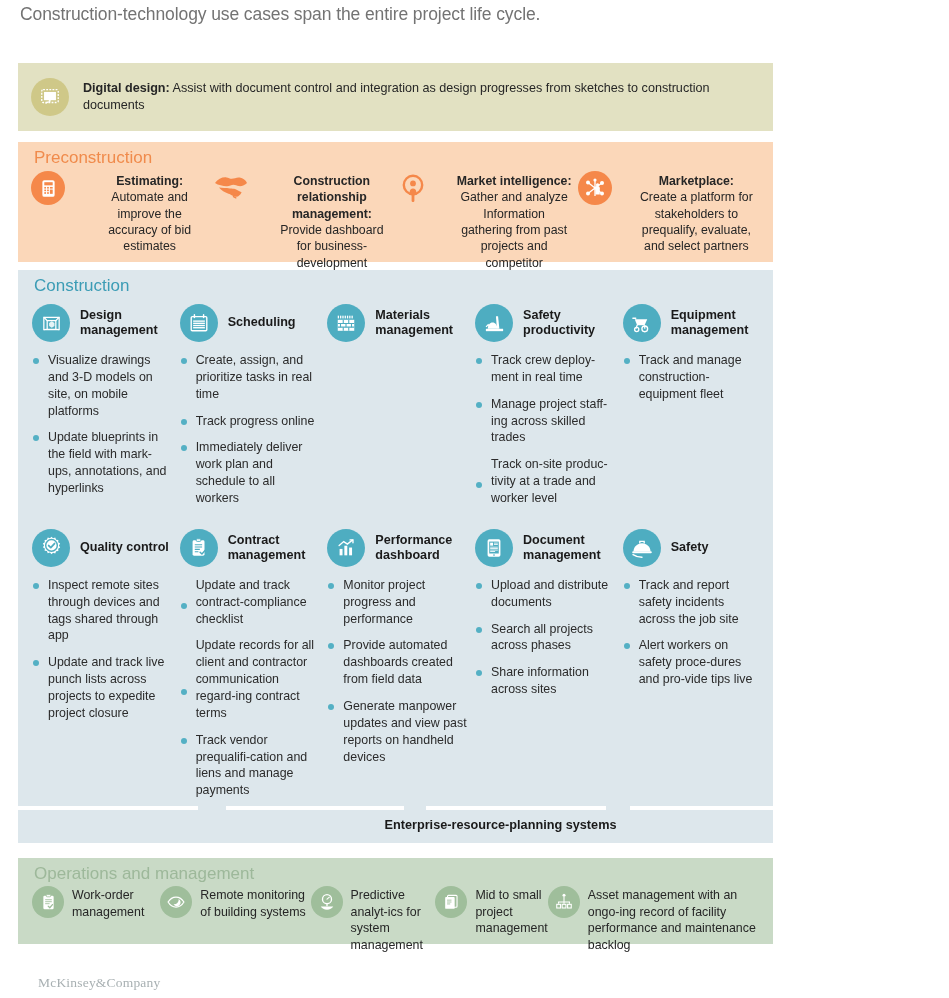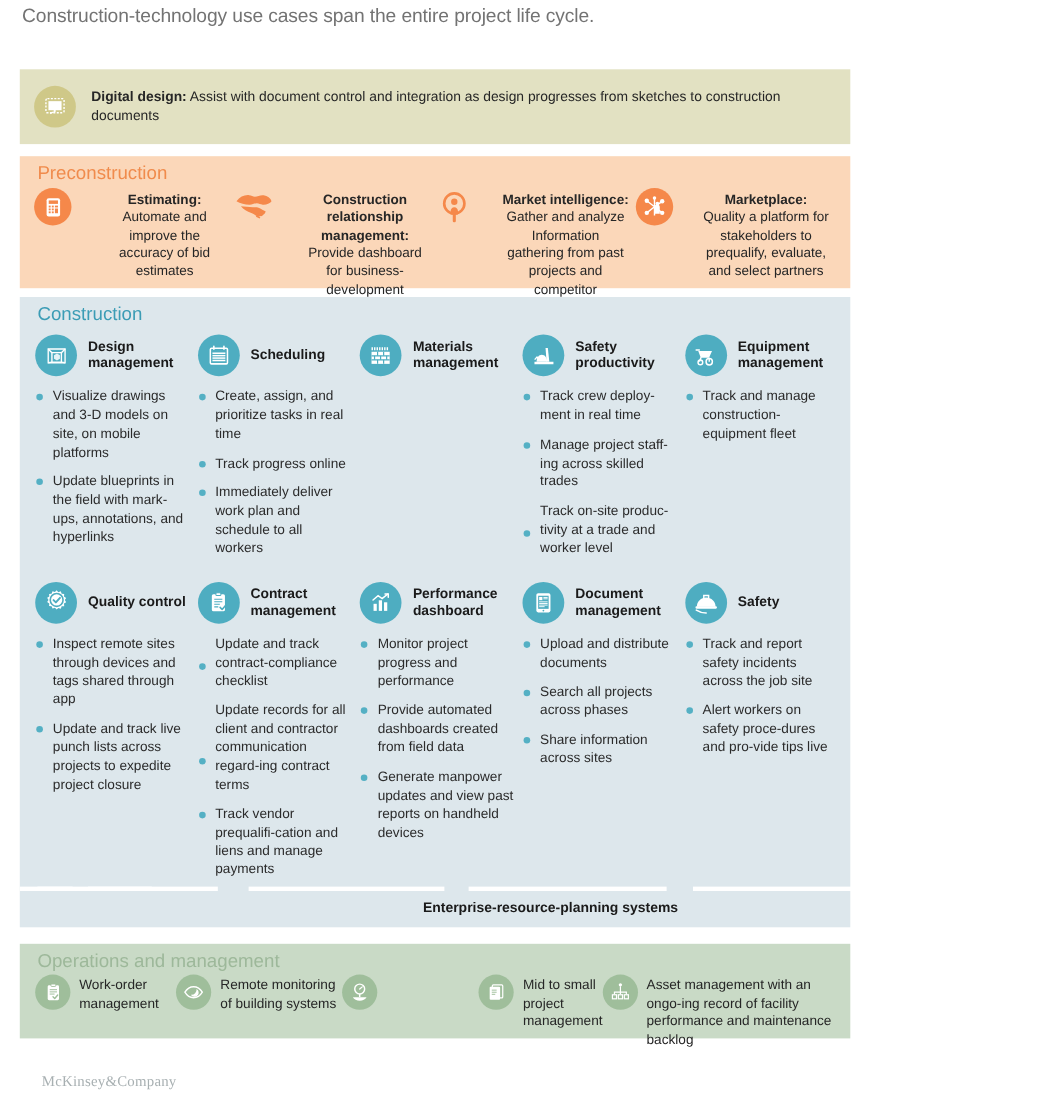--- a/index.html
+++ b/index.html
@@ -164,20 +164,21 @@
     background: #c9dac6;
   }
   #band-ops .band-label { color: #9db89a; }
   .ops-grid {
     display: flex;
     padding: 0 10px 0 14px;
   }
   .ops-cell {
     display: flex;
     align-items: flex-start;
+    justify-content: flex-end;
   }
   .ops-txt {
     font-size: 12.4px;
     line-height: 1.33;
     margin-left: 8px;
     color: #262626;
     padding-top: 1px;
   }
 
   
@@ -302,21 +303,21 @@
             <circle cx="12" cy="4" r="1.6"></circle>
           </g>
           <g fill="#ffffff">
             <circle cx="14.6" cy="9" r="1.7"></circle>
             <path d="M12.4 12.2c0-1.3 1-2.2 2.2-2.2s2.2.9 2.2 2.2v6.2h-4.4z"></path>
           </g>
         </svg>
       </span>
       <div class="precon-txt">
         <b>Marketplace:</b>
-        <span>Quality a platform for stakeholders to prequalify, evaluate, and select partners</span>
+        <span>Create a platform for stakeholders to prequalify, evaluate, and select partners</span>
       </div>
     </div>
 
   </div>
 </div>
 
 <div class="band" id="band-constr">
   <div class="band-label">Construction</div>
 
   <div class="constr-grid">
@@ -578,20 +579,21 @@
 
     <div class="ops-cell" style="width:148px">
       <span class="icon icon-green icon-32">
         <svg width="20" height="20" viewBox="0 0 24 24">
           <circle cx="12" cy="8.6" r="5.4" fill="none" stroke="#ffffff" stroke-width="1.6"></circle>
           <path d="M12 8.6l2.8-2.4" stroke="#ffffff" stroke-width="1.4" stroke-linecap="round"></path>
           <path d="M11.2 14v3.2h1.6V14z" fill="#ffffff"></path>
           <path d="M4.5 17.5h15c-1.4 2.4-4.2 3.8-7.5 3.8s-6.1-1.4-7.5-3.8z" fill="#ffffff"></path>
         </svg>
       </span>
+      <div class="ops-txt">Predictive analyt-ics for system management</div>
     </div>
 
     <div class="ops-cell" style="width:128px">
       <span class="icon icon-green icon-32">
         <svg width="19" height="19" viewBox="0 0 24 24">
           <rect x="4" y="5" width="12" height="15" rx="1.2" fill="#ffffff"></rect>
           <rect x="7" y="3" width="12" height="15" rx="1.2" fill="none" stroke="#ffffff" stroke-width="1.4"></rect>
           <g stroke="#9fbe9b" stroke-width="1.1">
             <path d="M6.4 9h5.6M6.4 11.4h5.6M6.4 13.8h4"></path>
           </g>

